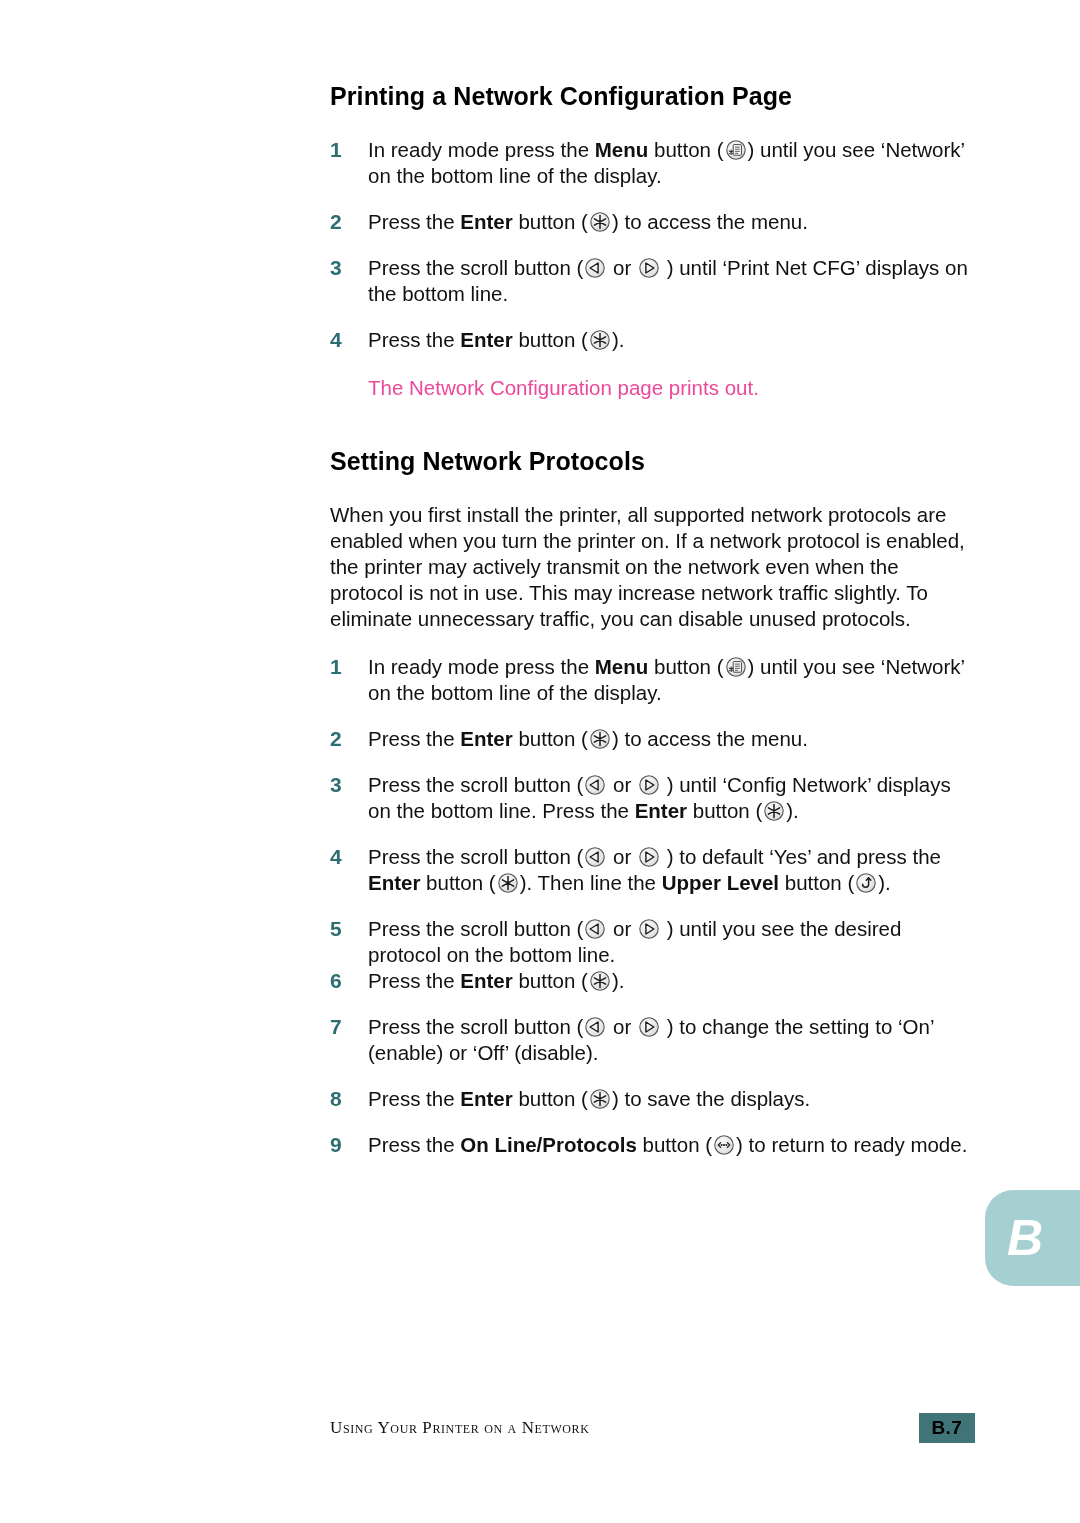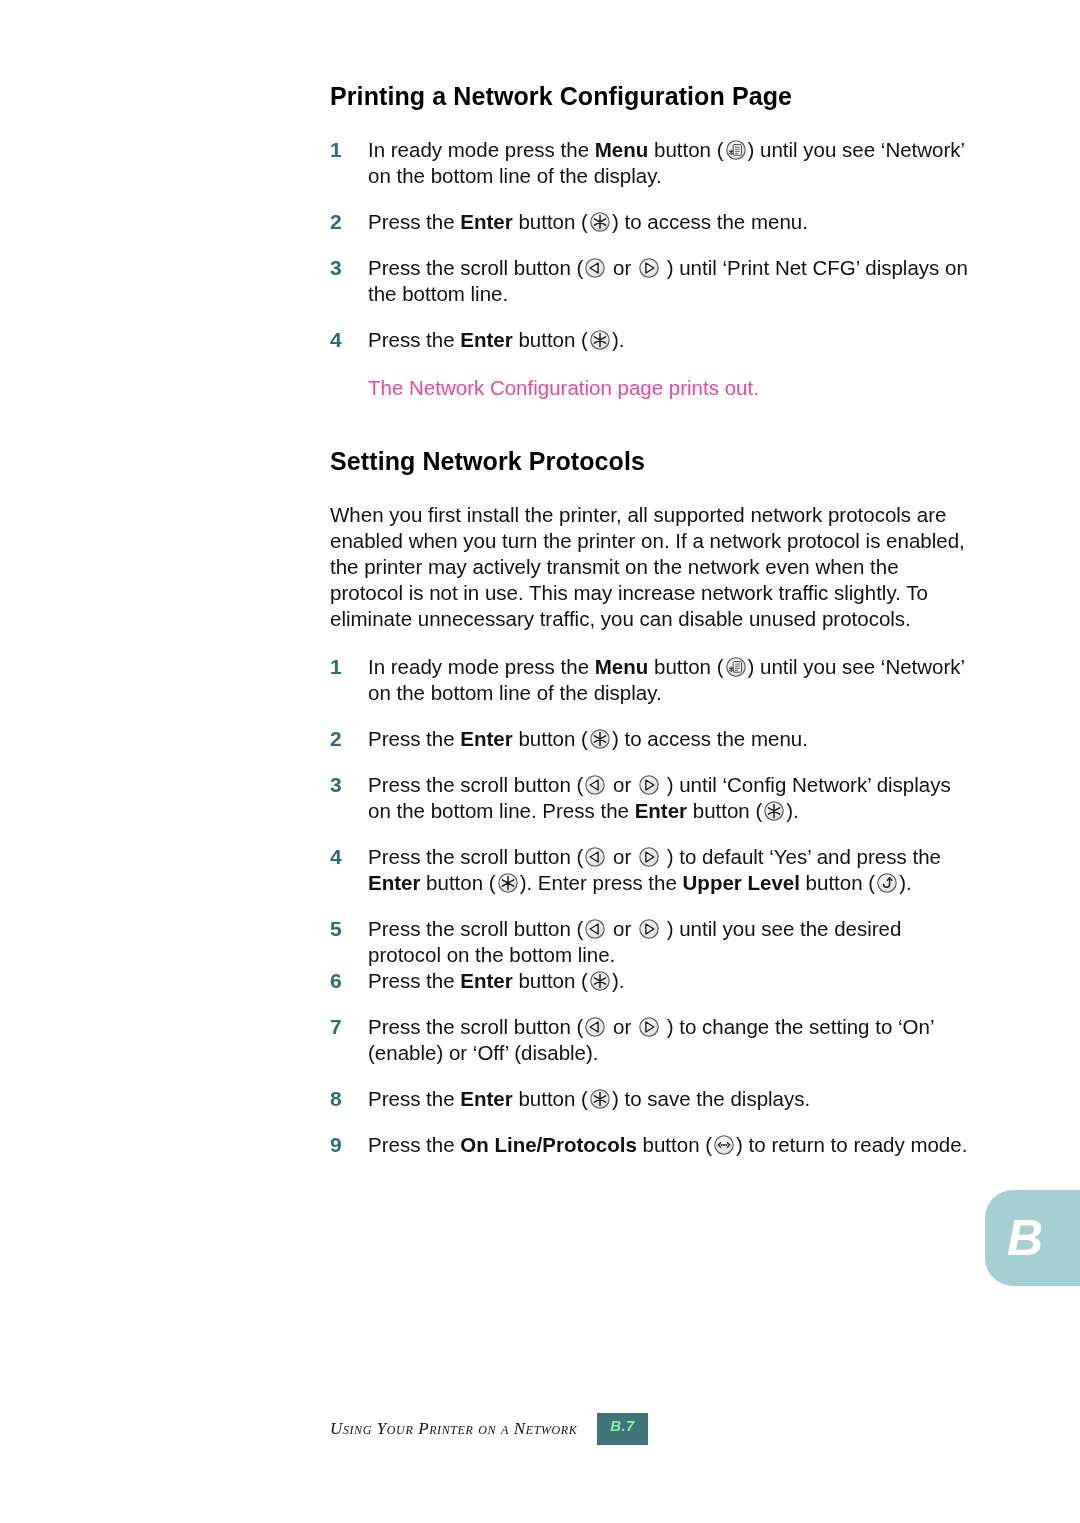--- a/index.html
+++ b/index.html
@@ -122,38 +122,37 @@
   }
 
   
   .footer {
     position: absolute;
     left: 330px;
     top: 1413px;
     width: 645px;
     display: flex;
     align-items: center;
-    justify-content: flex-start;
+    justify-content: space-between;
     gap: 20px;
-    font-style: italic;
   }
   .footer-title {
     font-size: 17px;
     font-variant: small-caps;
     letter-spacing: 0.6px;
     color: #111;
     font-family: "Liberation Serif", serif;
     white-space: nowrap;
   }
   .footer-page {
     background: #3f7479;
-    color: #86efac;
+    color: #000000;
     font-weight: bold;
-    font-size: 15px;
-    padding: 5px 13px 12px 13px;
+    font-size: 19px;
+    padding: 5px 13px 6px 13px;
     line-height: 1;
     letter-spacing: 0.3px;
   }
 </style>
 </head>
 <body>
 
 <svg width="0" height="0" style="position:absolute" aria-hidden="true">
   <defs>
     <radialGradient id="btnFill" cx="38%" cy="32%" r="78%">
@@ -278,21 +277,21 @@
       </li>
 
       <li class="step">
         <span class="step-num">4</span>
         <span>Press the scroll button (</span><span class="btn-icon"><svg viewBox="0 0 22 22">
               <use href="#ic-left"></use>
             </svg></span><span> or </span><span class="btn-icon"><svg viewBox="0 0 22 22">
               <use href="#ic-right"></use>
             </svg></span><span> ) to default ‘Yes’ and press the </span><b>Enter</b><span> button (</span><span class="btn-icon"><svg viewBox="0 0 22 22">
               <use href="#ic-enter"></use>
-            </svg></span><span>). Enter press the </span><b>Upper Level</b><span> button (</span><span class="btn-icon"><svg viewBox="0 0 22 22">
+            </svg></span><span>). Then line the </span><b>Upper Level</b><span> button (</span><span class="btn-icon"><svg viewBox="0 0 22 22">
               <use href="#ic-upper"></use>
             </svg></span><span>).</span>
       </li>
 
       <li class="step">
         <span class="step-num">5</span>
         <span>Press the scroll button (</span><span class="btn-icon"><svg viewBox="0 0 22 22">
               <use href="#ic-left"></use>
             </svg></span><span> or </span><span class="btn-icon"><svg viewBox="0 0 22 22">
               <use href="#ic-right"></use>

